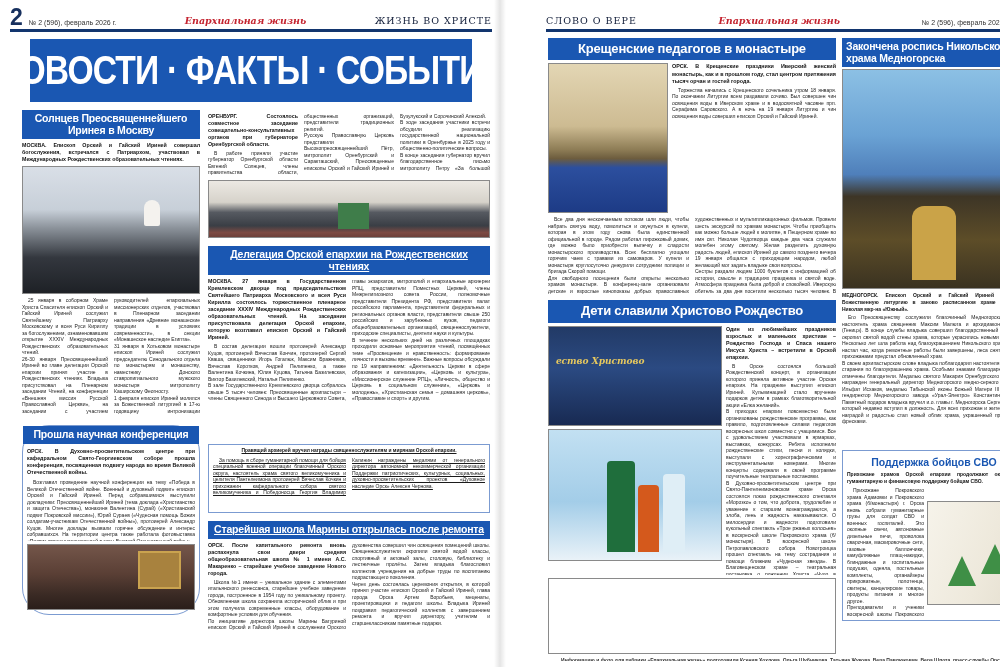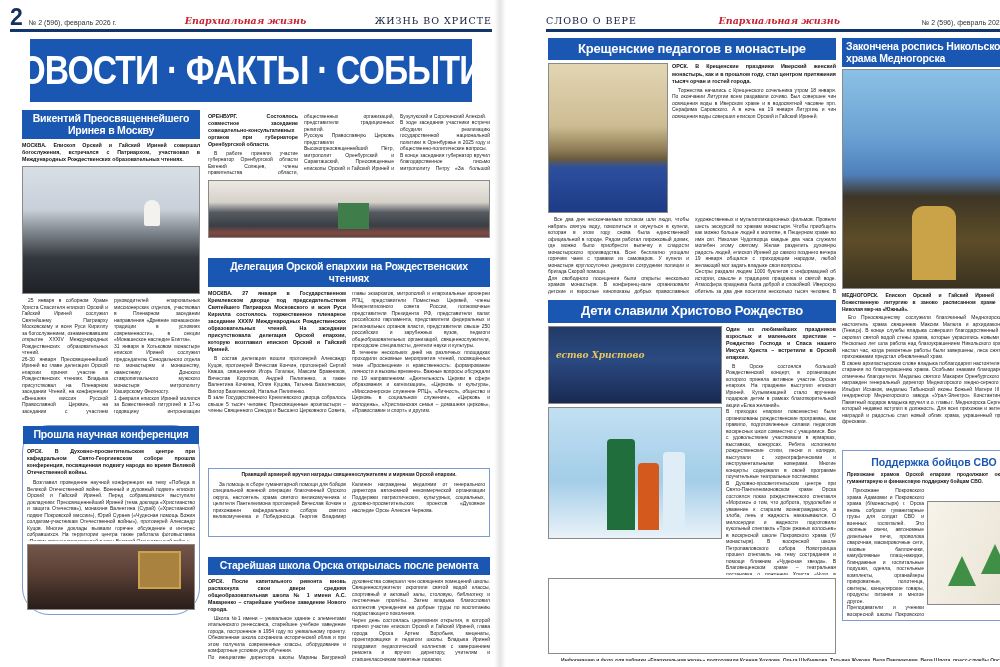--- a/index.html
+++ b/index.html
@@ -67,42 +67,42 @@
   .caption{font-size:5px;font-weight:bold;color:#333;text-align:center;line-height:1.35;}
 
   
   .cols2{display:flex;gap:8px;margin-top:8px;padding:0 4px 0 14px;}
   .colL{width:178px;flex:none;}
   .colM{flex:1;min-width:0;}
   .cols3p{display:flex;gap:6px;margin-top:6px;padding:0 4px;}
   .colMain{width:288px;flex:none;}
   .colR{flex:1;min-width:0;}
   .row{display:flex;gap:4px;}
-  .mt2{margin-top:2px;} .mt3{margin-top:3px;} .mt6{margin-top:6px;} .mt8{margin-top:20px;}
+  .mt2{margin-top:2px;} .mt3{margin-top:3px;} .mt6{margin-top:6px;} .mt8{margin-top:8px;text-decoration:underline;}
 </style>
 </head>
 <body>
 
 <div class="page pageL">
   <div class="phead">
     <div class="pnum">2</div>
     <div class="issue">№ 2 (596), февраль 2026 г.</div>
     <div class="brand">Епархиальная жизнь</div>
     <div class="motto">ЖИЗНЬ ВО ХРИСТЕ</div>
   </div>
   <div class="hrule"></div>
 
   <div class="banner">
     <span>НОВОСТИ · ФАКТЫ · СОБЫТИЯ</span>
   </div>
 
   <div class="cols2">
 
     <div class="colL">
-      <div class="hbar">Викентий Преосвященнейшего Иринея в Москву</div>
+      <div class="hbar">Солнцев Преосвященнейшего Иринея в Москву</div>
       <div class="lead mt3">МОСКВА. Епископ Орский и Гайский Ириней совершал богослужения, встречался с Патриархом, участвовал в Международных Рождественских образовательных чтениях.</div>
       <div class="ph ph-moscow mt3" style="height:128px;">
         <div class="koukol"></div>
       </div>
       <div class="bt c2 mt3" style="height:122px;overflow:hidden;">25 января в соборном Храме Христа Спасителя епископ Орский и Гайский Ириней сослужил Святейшему Патриарху Московскому и всея Руси Кириллу за богослужением, ознаменовавшим открытие XXXIV Международных Рождественских образовательных чтений.
 26-30 января Преосвященнейший Ириней во главе делегации Орской епархии принял участие в Рождественских чтениях. Владыка присутствовал на Пленарном заседании Чтений, на конференции «Внешняя миссия Русской Православной Церкви», на заседании с участием руководителей епархиальных миссионерских отделов, участвовал в Пленарном заседании направления «Древние монашеские традиции в условиях современности», в секции «Монашеское наследие Египта».
 31 января в Хотьковом монастыре епископ Ириней сослужил председателю Синодального отдела по монастырям и монашеству, наместнику Донского ставропигиального мужского монастыря митрополиту Каширскому Феогносту.
 1 февраля епископ Ириней молился за Божественной литургией в 17-ю годовщину интронизации Святейшего Патриарха Кирилла и преподнес Предстоятелю Церкви памятный подарок.</div>
 
       <div class="abox mt6" style="padding:0;border-radius:27px;">
@@ -135,21 +135,21 @@
         <div class="bt">В состав делегации вошли протоиерей Александр Куцов, протоиерей Вячеслав Кончин, протоиерей Сергий Кваша, священники Игорь Гогалюк, Максим Бражников, Вячеслав Коротков, Андрей Пелипенко, а также Валентина Кочкина, Юлия Куцова, Татьяна Базилевская, Виктор Базилевский, Наталья Пелипенко.
 В зале Государственного Кремлевского дворца собралось свыше 5 тысяч человек: Преосвященные архипастыри – члены Священного Синода и Высшего Церковного Совета, главы экзархатов, митрополий и епархиальные архиереи РПЦ, представители Поместных Церквей, члены Межрелигиозного совета России, полномочные представители Президента РФ, представители палат российского парламента, представители федеральных и региональных органов власти, представители свыше 250 российских и зарубежных вузов, педагоги общеобразовательных организаций, священнослужители, приходские специалисты, деятели науки и культуры.
 В течение нескольких дней на различных площадках проходили основные мероприятия чтений, посвящённых теме «Просвещение и нравственность: формирование личности и вызовы времени». Важные вопросы обсуждали по 19 направлениям: «Деятельность Церкви в сфере образования и катехизации», «Церковь и культура», «Миссионерское служение РПЦ», «Личность, общество и Церковь в социальном служении», «Церковь и молодежь», «Христианская семья – домашняя церковь», «Православие и спорт» и другим.</div>
       </div>
 
       <div class="abox mt8">
         <div class="lead center" style="font-size:4.9px;">Правящий архиерей вручил награды священнослужителям и мирянам Орской епархии.</div>
         <div class="bt c2 mt2" style="height:52px;overflow:hidden;">За помощь в сборе гуманитарной помощи для бойцов специальной военной операции благочинный Орского округа, настоятель храма святого великомученика и целителя Пантелеимона протоиерей Вячеслав Кочкин и прихожанин кафедрального собора святого великомученика и Победоносца Георгия Владимир Калинин награждены медалями от генерального директора автономной некоммерческой организации Поддержки патриотических, культурных, социальных, духовно-просветительских проектов «Духовное наследие Орск» Алексея Чернова.</div>
       </div>
 
-      <div class="hbar mt8">Старейшая школа Орска открылась после ремонта</div>
+      <div class="hbar mt8">Старейшая школа Марины открылась после ремонта</div>
       <div class="c2 btwrap mt3" style="height:96px;overflow:hidden;">
         <div class="lead">ОРСК. После капитального ремонта вновь распахнула свои двери средняя общеобразовательная школа № 1 имени А.С. Макаренко – старейшее учебное заведение Нового города.</div>
         <div class="bt">Школа №1 имени – уникальное здание с элементами итальянского ренессанса, старейшее учебное заведение города, построенное в 1954 году по уникальному проекту. Обновленная школа сохранила исторический облик и при этом получила современные классы, оборудование и комфортные условия для обучения.
 По инициативе директора школы Марины Багуриной епископ Орский и Гайский Ириней в сослужении Орского духовенства совершил чин освящения помещений школы. Священнослужители окропили святой водой классы, спортивный и актовый залы, столовую, библиотеку и лестничные пролёты. Затем владыка благословил коллектив учреждения на добрые труды по воспитанию подрастающего поколения.
 Через день состоялась церемония открытия, в которой принял участие епископ Орский и Гайский Ириней, глава города Орска Артем Воробьев, меценаты, проектировщики и педагоги школы. Владыка Ириней поздравил педагогический коллектив с завершением ремонта и вручил директору, учителям и старшеклассникам памятные подарки.</div>
       </div>
     </div>
   </div>
 </div>
 
@@ -175,21 +175,21 @@
           <div class="bt mt2" style="height:118px;overflow:hidden;">Торжества начались с Крещенского сочельника утром 18 января. По окончании Литургии всем раздавали сочиво. Был совершен чин освящения воды в Иверском храме и в водосвятной часовне прп. Серафима Саровского. А в ночь на 19 января Литургию и чин освящения воды совершил епископ Орский и Гайский Ириней.</div>
         </div>
       </div>
       <div class="bt c2 mt3" style="height:78px;overflow:hidden;">Все два дня нескончаемым потоком шли люди, чтобы набрать святую воду, помолиться и окунуться в купели, которая в этом году снова была единственной официальной в городе. Рядом работал пирожковый домик, где можно было приобрести выпечку и сладости монастырского производства. Всех бесплатно угощали горячим чаем с травами из самоваров. У купели и монастыря круглосуточно дежурили сотрудники полиции и бригада Скорой помощи.
 Для свободного посещения были открыты несколько храмов монастыря. В конференц-зале организовали детские и взрослые кинопоказы добрых православных художественных и мультипликационных фильмов. Провели шесть экскурсий по храмам монастыря. Чтобы приобщить как можно больше людей к молитве, в Пещерном храме во имя свт. Николая Чудотворца каждые два часа служили молебен этому святому. Желая разделить духовную радость людей, епископ Ириней до самого позднего вечера 19 января общался с приходящим народом, любой желающий мог задать владыке свои вопросы.
 Сестры раздали людям 1000 буклетов с информацией об истории, смысле и традициях праздника и святой воде. Атмосфера праздника была доброй и спокойной. Иверскую обитель за два дня посетили несколько тысяч человек. В организации праздника участвовали сестры и сотрудники монастыря, священники и волонтеры. Также была оказана помощь со стороны администрации г. Орска.</div>
 
       <div class="hbar big mt6">Дети славили Христово Рождество</div>
       <div class="row mt3">
         <div style="width:174px;flex:none;">
-          <div class="ph ph-concert" style="height:78px;">
+          <div class="ph ph-concert" style="height:100px;">
             <span class="bktxt">ество Христово</span>
           </div>
           <div class="ph ph-play mt3" style="height:132px;">
             <div class="fig-g"></div>
             <div class="fig-o"></div>
             <div class="fig-w"></div>
           </div>
         </div>
         <div style="flex:1;min-width:0;">
           <div class="lead">Один из любимейших праздников взрослых и маленьких христиан – Рождество Господа и Спаса нашего Иисуса Христа – встретили в Орской епархии.</div>

